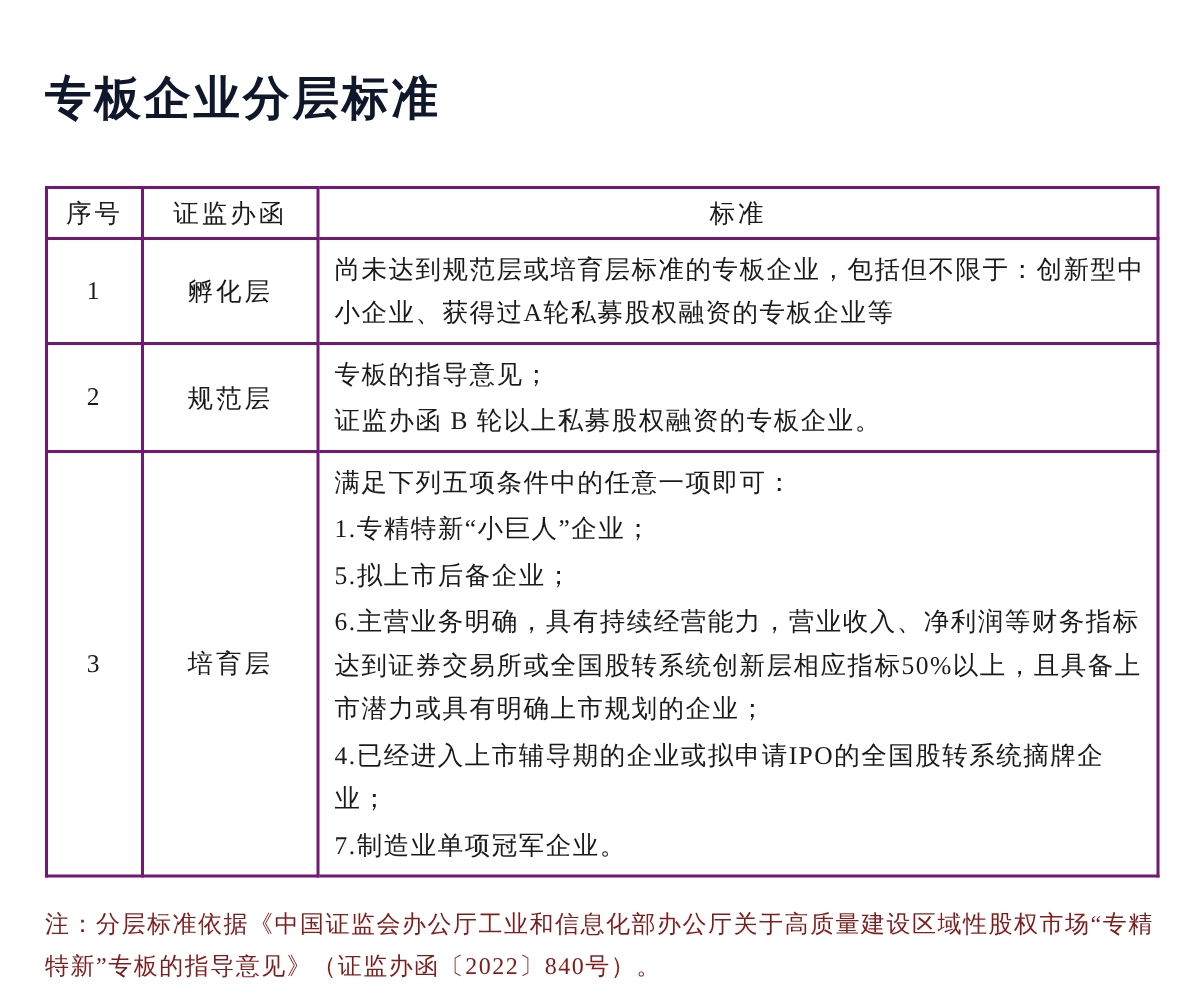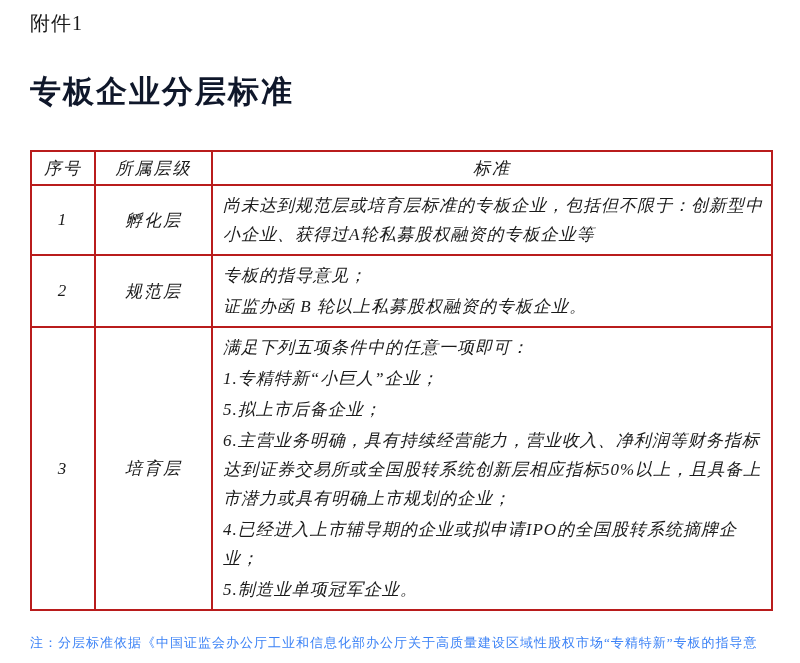--- a/index.html
+++ b/index.html
@@ -31,22 +31,21 @@
     color: #0f172a;
   }
 
   table.layer-table {
     margin-top: 38px;
     width: 741px;
     border-collapse: collapse;
     table-layout: fixed;
   }
   .layer-table th, .layer-table td {
-    border: 2px solid #b91c1c;
-    font-style: italic;
+    border: 2px solid #701a75;
   }
   .layer-table col.c-no    { width: 64px; }
   .layer-table col.c-level { width: 117px; }
   .layer-table col.c-std   { width: 560px; }
 
   .layer-table th {
     height: 34px;
     font-weight: 400;
     font-size: 17px;
     letter-spacing: 2px;
@@ -73,45 +72,44 @@
     color: #1a1a1a;
   }
   .layer-table td.col-criteria p { margin: 2px; }
 
   .layer-table tbody tr:nth-child(1) td { height: 68px; }
   .layer-table tbody tr:nth-child(2) td { height: 60px; }
   .layer-table tbody tr:nth-child(3) td { height: 218px; }
 
   .footnote {
     margin-top: 18px;
-    font-size: 13px;
+    font-size: 16px;
     line-height: 28px;
     letter-spacing: 1px;
-    color: #3b82f6;
+    color: #7f1d1d;
   }
 </style>
 </head>
 <body>
 
 <div class="page">
 
-  <div class="attachment">附件1</div>
 
   <h1 class="doc-title">专板企业分层标准</h1>
 
   <table class="layer-table">
     <colgroup>
       <col class="c-no">
       <col class="c-level">
       <col class="c-std">
     </colgroup>
     <thead>
       <tr>
         <th>序号</th>
-        <th>所属层级</th>
+        <th>证监办函</th>
         <th>标准</th>
       </tr>
     </thead>
     <tbody id="table-body">
         <tr>
           <td class="col-no">1</td>
           <td class="col-level">孵化层</td>
           <td class="col-criteria">
             <p>尚未达到规范层或培育层标准的专板企业，包括但不限于：创新型中小企业、获得过A轮私募股权融资的专板企业等</p>
           </td>
@@ -126,21 +124,21 @@
         </tr>
         <tr>
           <td class="col-no">3</td>
           <td class="col-level">培育层</td>
           <td class="col-criteria">
             <p>满足下列五项条件中的任意一项即可：</p>
             <p>1.专精特新“小巨人”企业；</p>
             <p>5.拟上市后备企业；</p>
             <p>6.主营业务明确，具有持续经营能力，营业收入、净利润等财务指标达到证券交易所或全国股转系统创新层相应指标50%以上，且具备上市潜力或具有明确上市规划的企业；</p>
             <p>4.已经进入上市辅导期的企业或拟申请IPO的全国股转系统摘牌企业；</p>
-            <p>5.制造业单项冠军企业。</p>
+            <p>7.制造业单项冠军企业。</p>
           </td>
         </tr>
       </tbody>
   </table>
 
   <p class="footnote">注：分层标准依据《中国证监会办公厅工业和信息化部办公厅关于高质量建设区域性股权市场“专精特新”专板的指导意见》（证监办函〔2022〕840号）。</p>
 
 </div>
 
 </body></html>

